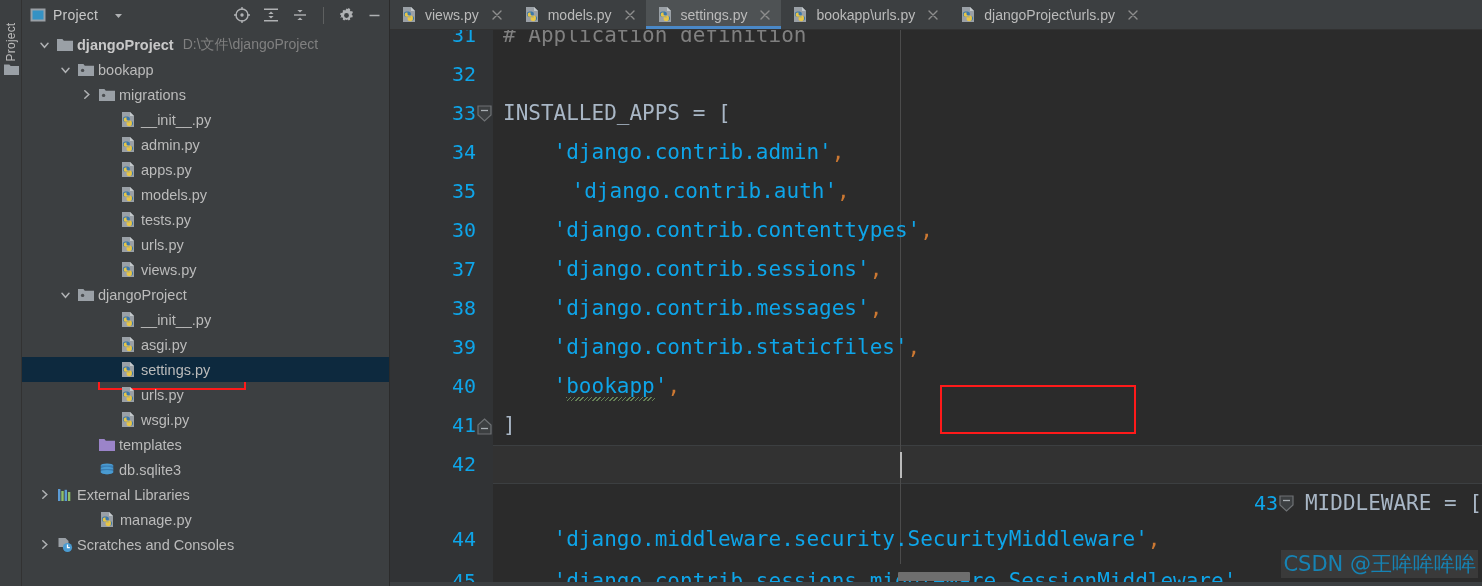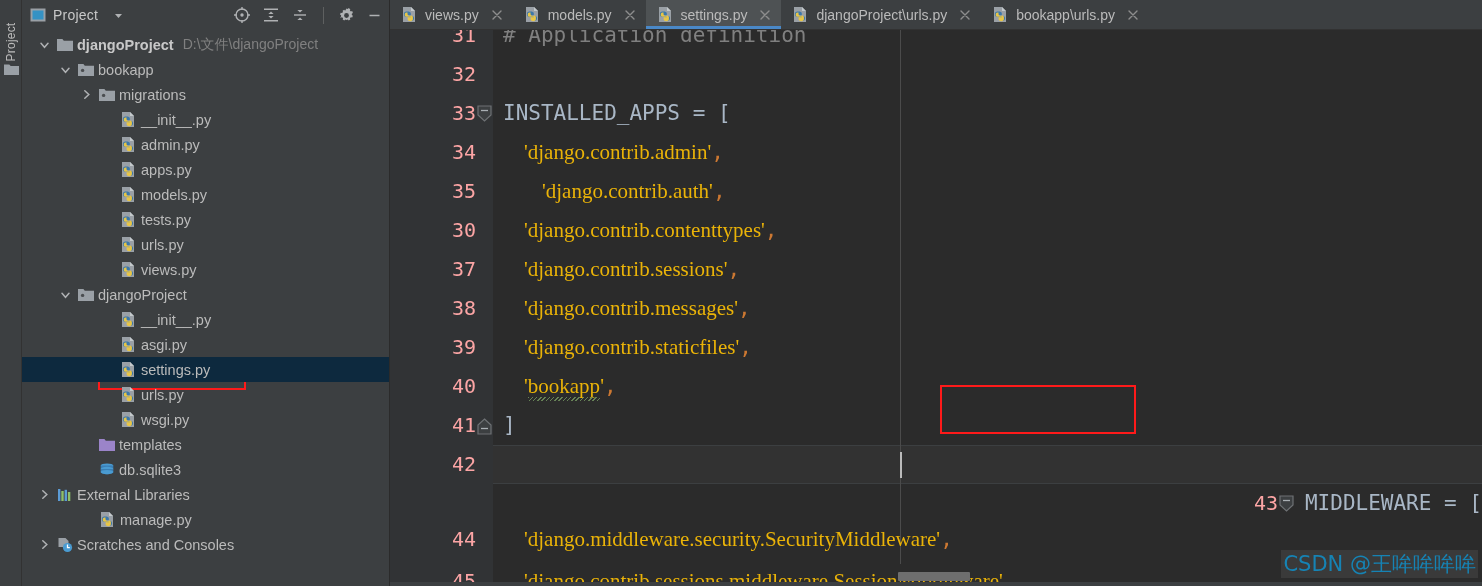--- a/index.html
+++ b/index.html
@@ -111,33 +111,33 @@
   .lines {
     position: absolute; left: 0; top: 0; right: 0; bottom: 0;
     font-family: "DejaVu Sans Mono", monospace; font-size: 21px;
   }
   .ln {
     position: absolute; height: 39px; line-height: 39px;
     left: 0; right: 0; display: flex; align-items: center;
   }
   .lnum {
     width: 86px; flex: 0 0 86px; text-align: right;
-    color: #fca5a5; font-size: 20px; padding-right: 0;
+    color: #0ea5e9; font-size: 20px; padding-right: 0;
     font-family: "DejaVu Sans Mono", monospace;
   }
   .fold {
     width: 17px; flex: 0 0 17px; position: relative; height: 39px;
   }
   .codetext {
     margin-left: 0; padding-left: 10px; white-space: pre;
     letter-spacing: 0px;
   }
   .name { color: #A9B7C6; }
   .op   { color: #A9B7C6; }
-  .str  { color: #eab308; font-family: Liberation Serif, serif; }
+  .str  { color: #0ea5e9; }
   .comma{ color: #CC7832; }
   .cmt  { color: #808080; }
   .brk  { color: #A9B7C6; }
 
   .squiggle {
     border-bottom: 0; position: relative;
   }
   .squiggle::after {
     content: ""; position: absolute; left: 0; right: 0; bottom: -3px;
     height: 4px;
@@ -582,37 +582,37 @@
         </div>
         <div class="tab">
           <span class="ic">
             <svg width="17" height="17" viewBox="0 0 17 17">
               <path d="M2 1h8l4 4v11H2z" fill="#9AA0A6"></path>
               <path d="M10 1l4 4h-4z" fill="#C4C9CC"></path>
               <path d="M8.2 6.3c1.9 0 3.4.5 3.4 2v2.1H8.2v.7h4.8c1.2 0 2 .9 2 2.4s-.8 2.5-2 2.5h-1.3v-1.8c0-1.3-1.2-2.1-2.6-2.1H6.4c-1.1 0-2-.9-2-2.2V8.3c0-1.4 1.5-2 3.8-2z" fill="#3C78AA" transform="translate(-1.2,-0.6) scale(0.95)"></path>
               <path d="M8.8 9.2c1.1 0 2 .8 2 2v2.3c0 1.3-1.2 2-2.6 2-1.8 0-3.3-.5-3.3-2v-2.2h3.3v-.7H3.6c-1.1 0-1.9-.9-1.9-2.3 0-1.5.8-2.4 1.9-2.4h1.2v1.7c0 1.3 1.2 2.2 2.6 2.2z" fill="#E8C547" transform="translate(2.2,1.2) scale(0.9)"></path>
             </svg>
           </span>
-          <span>djangoProject\urls.py</span>
+          <span>bookapp\urls.py</span>
           <span class="close ic">
             <svg width="14" height="14" viewBox="0 0 14 14">
               <path d="M3 3l8 8M11 3l-8 8" stroke="#8D8D8D" stroke-width="1.4" stroke-linecap="round"></path>
             </svg>
           </span>
         </div>
         <div class="tab">
           <span class="ic">
             <svg width="17" height="17" viewBox="0 0 17 17">
               <path d="M2 1h8l4 4v11H2z" fill="#9AA0A6"></path>
               <path d="M10 1l4 4h-4z" fill="#C4C9CC"></path>
               <path d="M8.2 6.3c1.9 0 3.4.5 3.4 2v2.1H8.2v.7h4.8c1.2 0 2 .9 2 2.4s-.8 2.5-2 2.5h-1.3v-1.8c0-1.3-1.2-2.1-2.6-2.1H6.4c-1.1 0-2-.9-2-2.2V8.3c0-1.4 1.5-2 3.8-2z" fill="#3C78AA" transform="translate(-1.2,-0.6) scale(0.95)"></path>
               <path d="M8.8 9.2c1.1 0 2 .8 2 2v2.3c0 1.3-1.2 2-2.6 2-1.8 0-3.3-.5-3.3-2v-2.2h3.3v-.7H3.6c-1.1 0-1.9-.9-1.9-2.3 0-1.5.8-2.4 1.9-2.4h1.2v1.7c0 1.3 1.2 2.2 2.6 2.2z" fill="#E8C547" transform="translate(2.2,1.2) scale(0.9)"></path>
             </svg>
           </span>
-          <span>bookapp\urls.py</span>
+          <span>djangoProject\urls.py</span>
           <span class="close ic">
             <svg width="14" height="14" viewBox="0 0 14 14">
               <path d="M3 3l8 8M11 3l-8 8" stroke="#8D8D8D" stroke-width="1.4" stroke-linecap="round"></path>
             </svg>
           </span>
         </div>
       </div>
 
     <div class="code-wrap">
       <div class="code-bg"></div>

